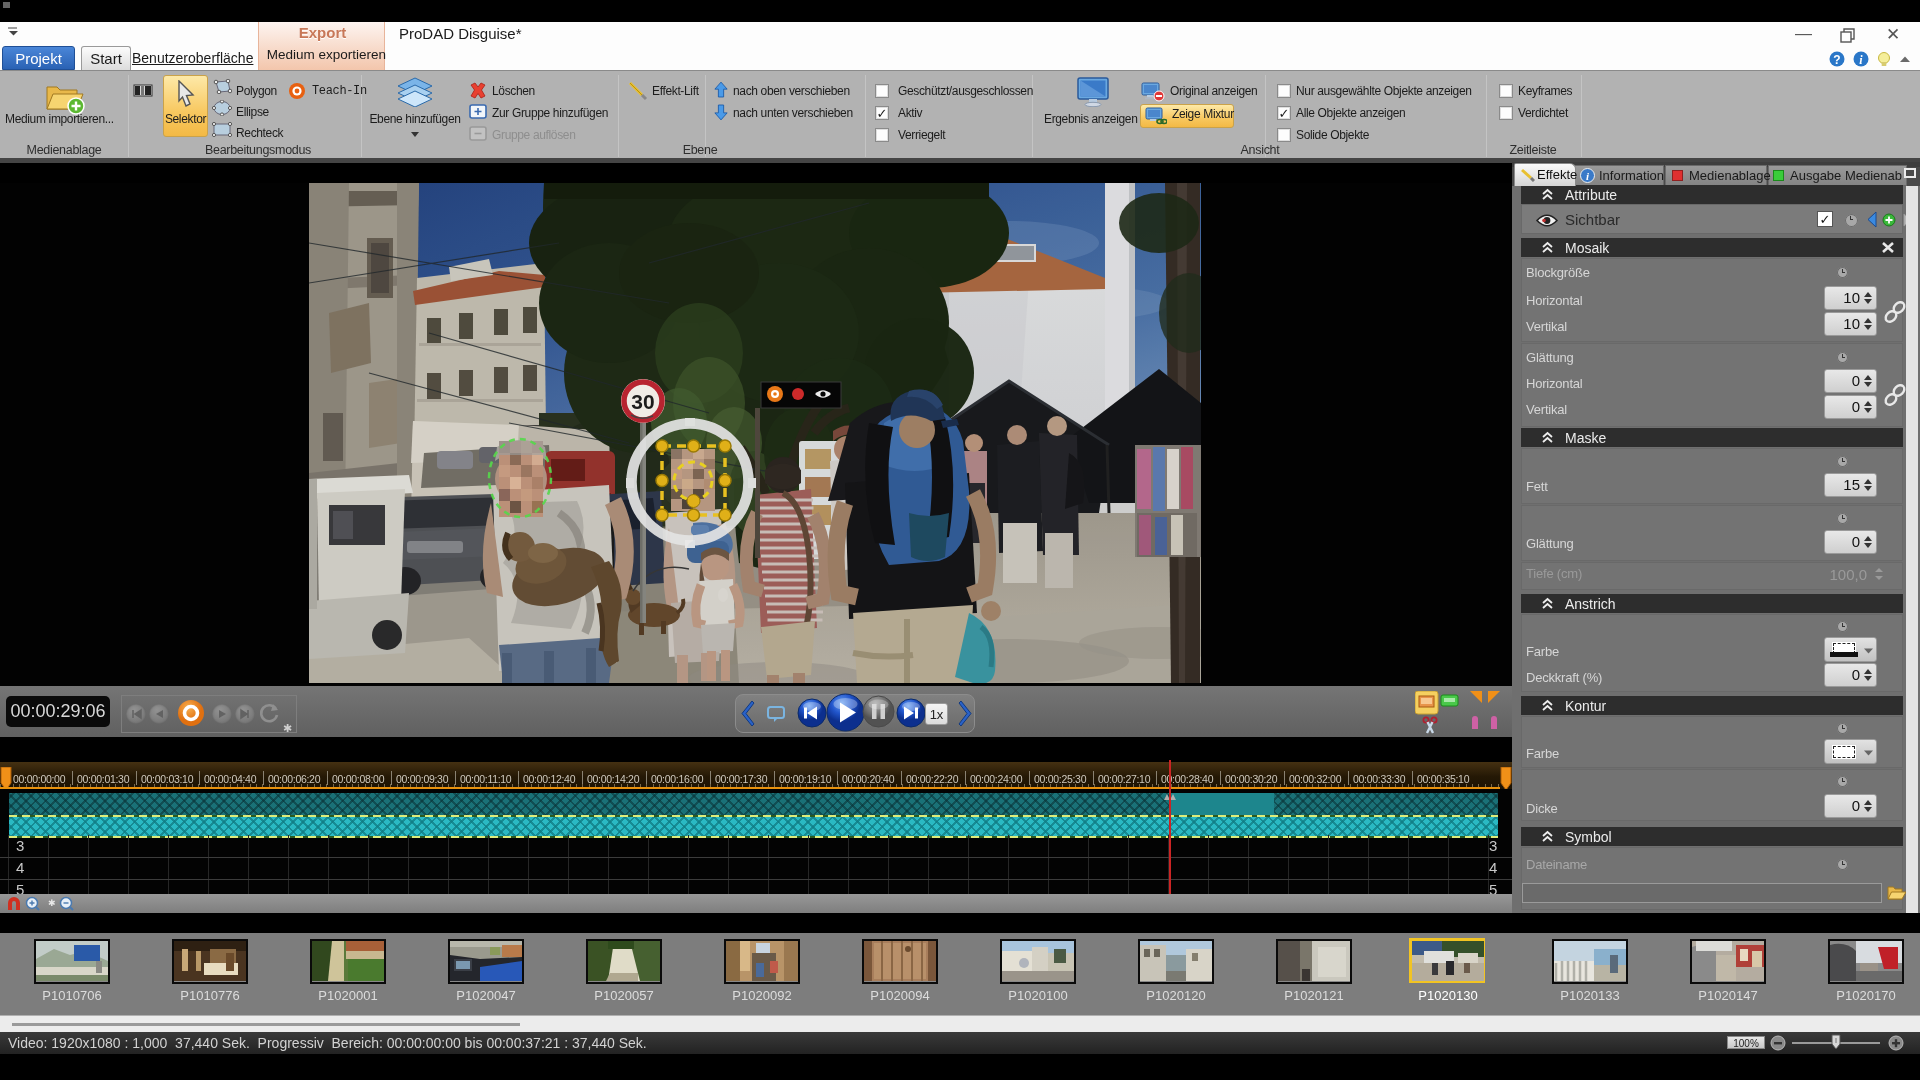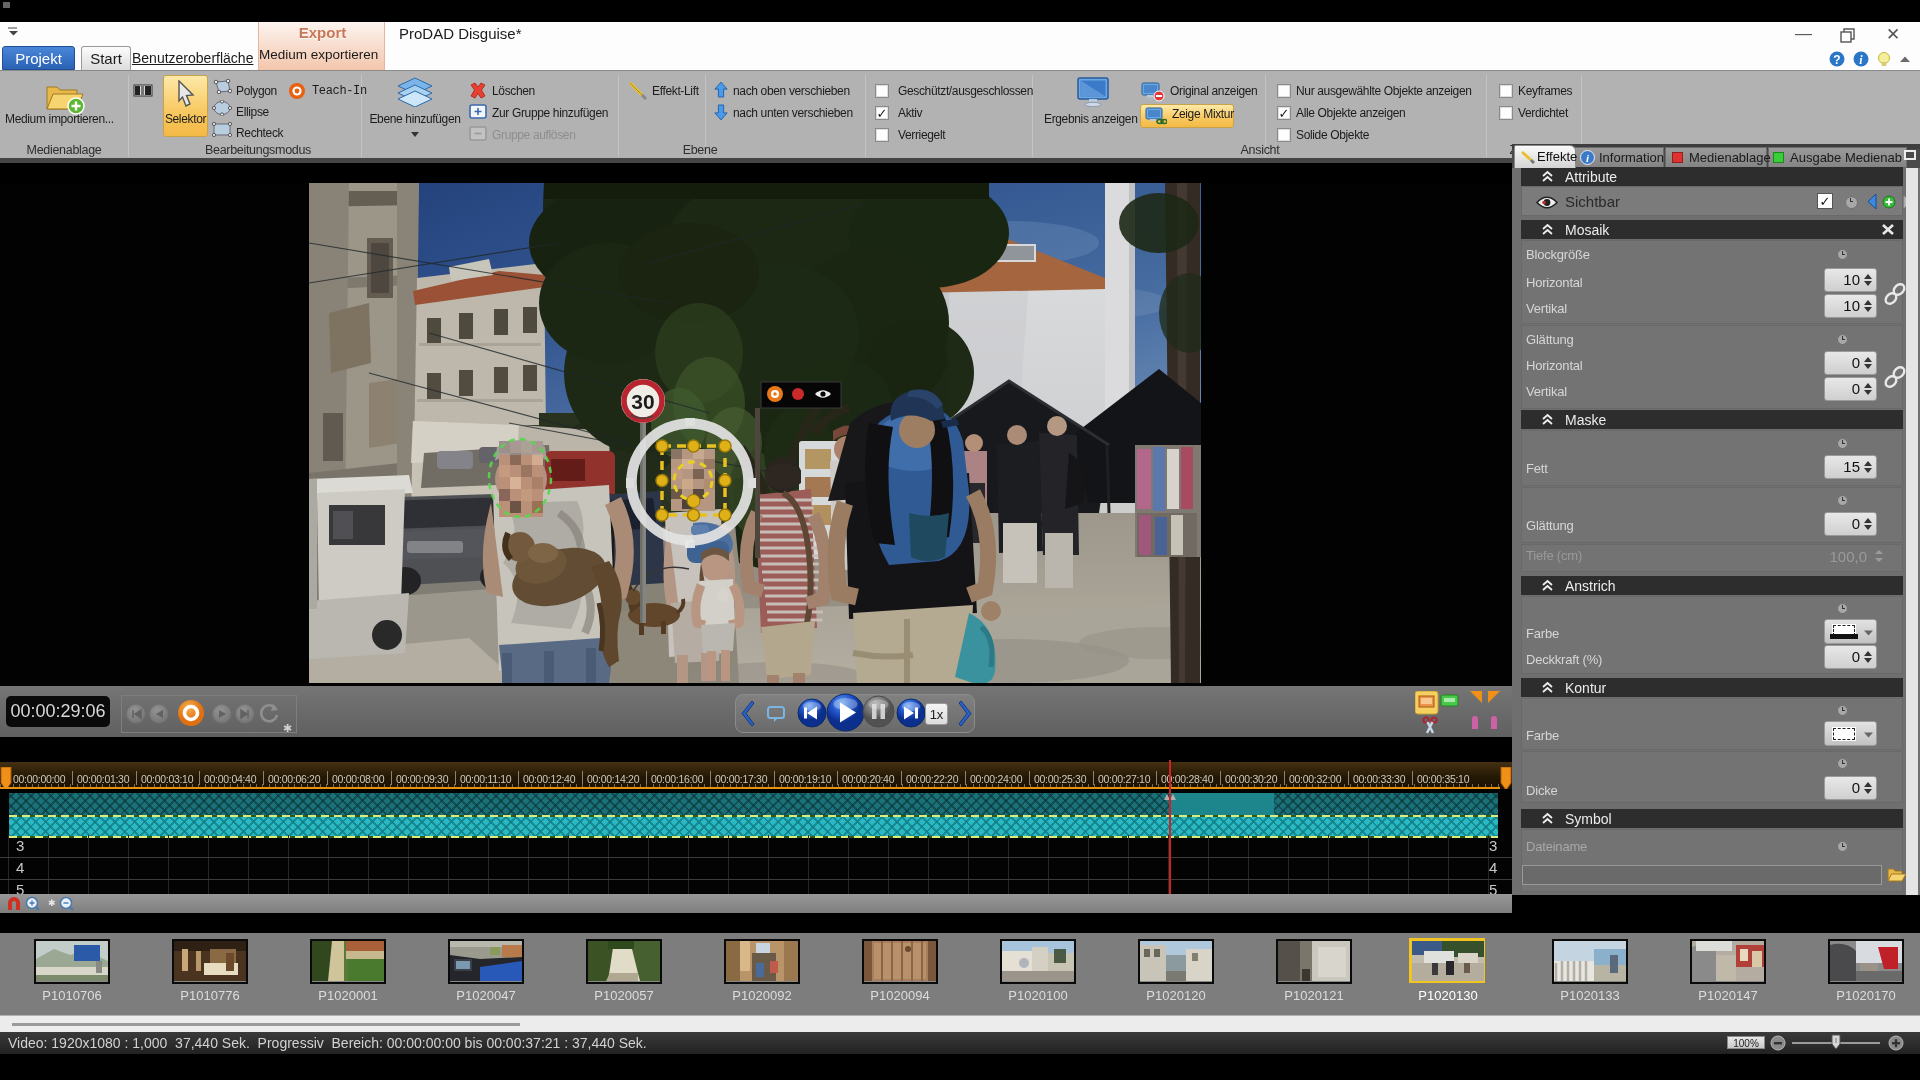--- a/index.html
+++ b/index.html
@@ -7,21 +7,21 @@
 #app { position:relative; width:1920px; height:1080px; background:#000; }
 .abs { position:absolute; }
 
 #titlebar { left:0; top:22px; width:1920px; height:48px; background:#fdfdfd; }
 .tab { position:absolute; top:46px; height:24px; line-height:24px; text-align:center; font-size:15px; color:#1a1a1a; white-space:nowrap; }
 #tab-projekt { left:2px; width:73px; background:linear-gradient(#4a86d8,#2a62b4); color:#fff; border-radius:3px 3px 0 0; border:1px solid #1f4f96; }
 #tab-start { left:81px; width:50px; background:linear-gradient(#fcfcfc,#dcdcdc); border:1px solid #9a9a9a; border-bottom:none; border-radius:3px 3px 0 0; }
 #tab-benutzer { left:132px; width:120px; font-size:14px;text-decoration:underline; }
 #export-group { left:258px; top:22px; width:127px; height:48px; background:linear-gradient(#fdf4f0,#f3c6ac); border-left:1px solid #e8b49a; border-right:1px solid #e8b49a; }
 #export-label { width:127px; top:2px; text-align:center; font-size:15px; font-weight:bold; color:#c87858; text-shadow:0 1px 0 #fff; }
-#export-tab { width:127px; top:25px; text-align:left; font-size:13.5px; color:#1a1a1a; white-space:nowrap; }
+#export-tab { width:127px; top:25px; text-align:right; font-size:13.5px; color:#1a1a1a; white-space:nowrap; }
 #apptitle { left:399px; top:25px; font-size:15px; color:#1a1a1a; }
 #qat { left:6px; top:26px; width:16px; height:14px; }
 
 .winbtn { position:absolute; top:8px; color:#555; font-size:17px; }
 
 #ribbon { left:0; top:70px; width:1920px; height:90px; background:#b2b2b2; border-top:1px solid #8a8a8a; }
 #ribbon .vsep { position:absolute; top:4px; width:1px; height:82px; background:#989898; border-right:1px solid #c4c4c4; }
 .grouplabel { position:absolute; top:72px; width:200px; text-align:center; font-size:12.5px; letter-spacing:-0.3px; color:#2e2e2e; }
 .rlbl { position:absolute; font-size:12px; letter-spacing:-0.35px; color:#1c1c1c; white-space:nowrap; }
 .rlbl-dis { position:absolute; font-size:12px; letter-spacing:-0.35px; color:#8e8e8e; white-space:nowrap; }
@@ -43,21 +43,21 @@
 #track-area { left:0; top:789px; width:1512px; height:105px; background:#030303; }
 #clip { position:absolute; left:9px; top:4px; width:1489px; height:45px; }
 .rownum { position:absolute; font-size:15px; color:#c8c8c8; }
 #tl-zoom { left:0; top:894px; width:1512px; height:19px; background:linear-gradient(#989898,#7e7e7e); }
 .sbtn { position:absolute; width:20px; height:20px; border-radius:50%; background:radial-gradient(circle at 40% 30%, #929292, #6e6e6e); box-shadow:inset 0 0 2px #555; }
 #cliptop { background:#1a7177; background-image:repeating-linear-gradient(45deg, rgba(9,50,54,0.55) 0 2px, transparent 2px 7px), repeating-linear-gradient(-45deg, rgba(9,50,54,0.55) 0 2px, transparent 2px 7px); }
 #clipbot { background:#2ab9c3; background-image:repeating-linear-gradient(45deg, rgba(16,124,132,0.75) 0 2px, transparent 2px 7px), repeating-linear-gradient(-45deg, rgba(16,124,132,0.75) 0 2px, transparent 2px 7px); }
 .ydash { background:repeating-linear-gradient(90deg, #dcec7c 0 8px, #2a5a20 8px 13px); }
 #trackgrid { background-image:linear-gradient(#3c3c3c,#3c3c3c), linear-gradient(#3c3c3c,#3c3c3c), repeating-linear-gradient(90deg, #262626 0 1px, transparent 1px 40px); background-size:100% 1px, 100% 1px, 100% 100%; background-position:0 22px, 0 44px, 8px 0; background-repeat:no-repeat, no-repeat, repeat; }
 
-#rpanel { left:1512px; top:144px; width:408px; height:751px; background:#6f6f6f; }
+#rpanel { left:1512px; top:162px; width:408px; height:751px; background:#6f6f6f; }
 #rp-tabs { position:absolute; left:0; top:0; width:408px; height:24px; background:#4a4a4a; }
 .sechdr { position:absolute; left:9px; width:382px; height:19px; background:#2d2d2d; color:#ececec; font-size:14px; }
 .sechdr .chev { position:absolute; left:20px; top:3px; }
 .sechdr .txt { position:absolute; left:44px; top:2px; }
 .prow { position:absolute; left:9px; width:382px; font-size:13px; letter-spacing:-0.2px; color:#d6d6d6; }
 .spin { position:absolute; width:53px; height:24px; background:linear-gradient(#e8e8e8,#cfcfcf); border:1px solid #9a9a9a; border-radius:3px; color:#111; font-size:15px; text-align:right; line-height:22px; padding-right:16px; }
 .spin:after { content:""; position:absolute; right:4px; top:5px; border-left:4px solid transparent; border-right:4px solid transparent; border-bottom:5px solid #333; }
 .spin:before { content:""; position:absolute; right:4px; bottom:5px; border-left:4px solid transparent; border-right:4px solid transparent; border-top:5px solid #333; }
 .clock { position:absolute; width:11px; height:11px; border-radius:50%; background:#a8a8a8; box-shadow:inset 0 0 0 1px #6a6a6a; }
 .clock:after { content:""; position:absolute; left:5px; top:2px; width:1px; height:4px; background:#333; }

